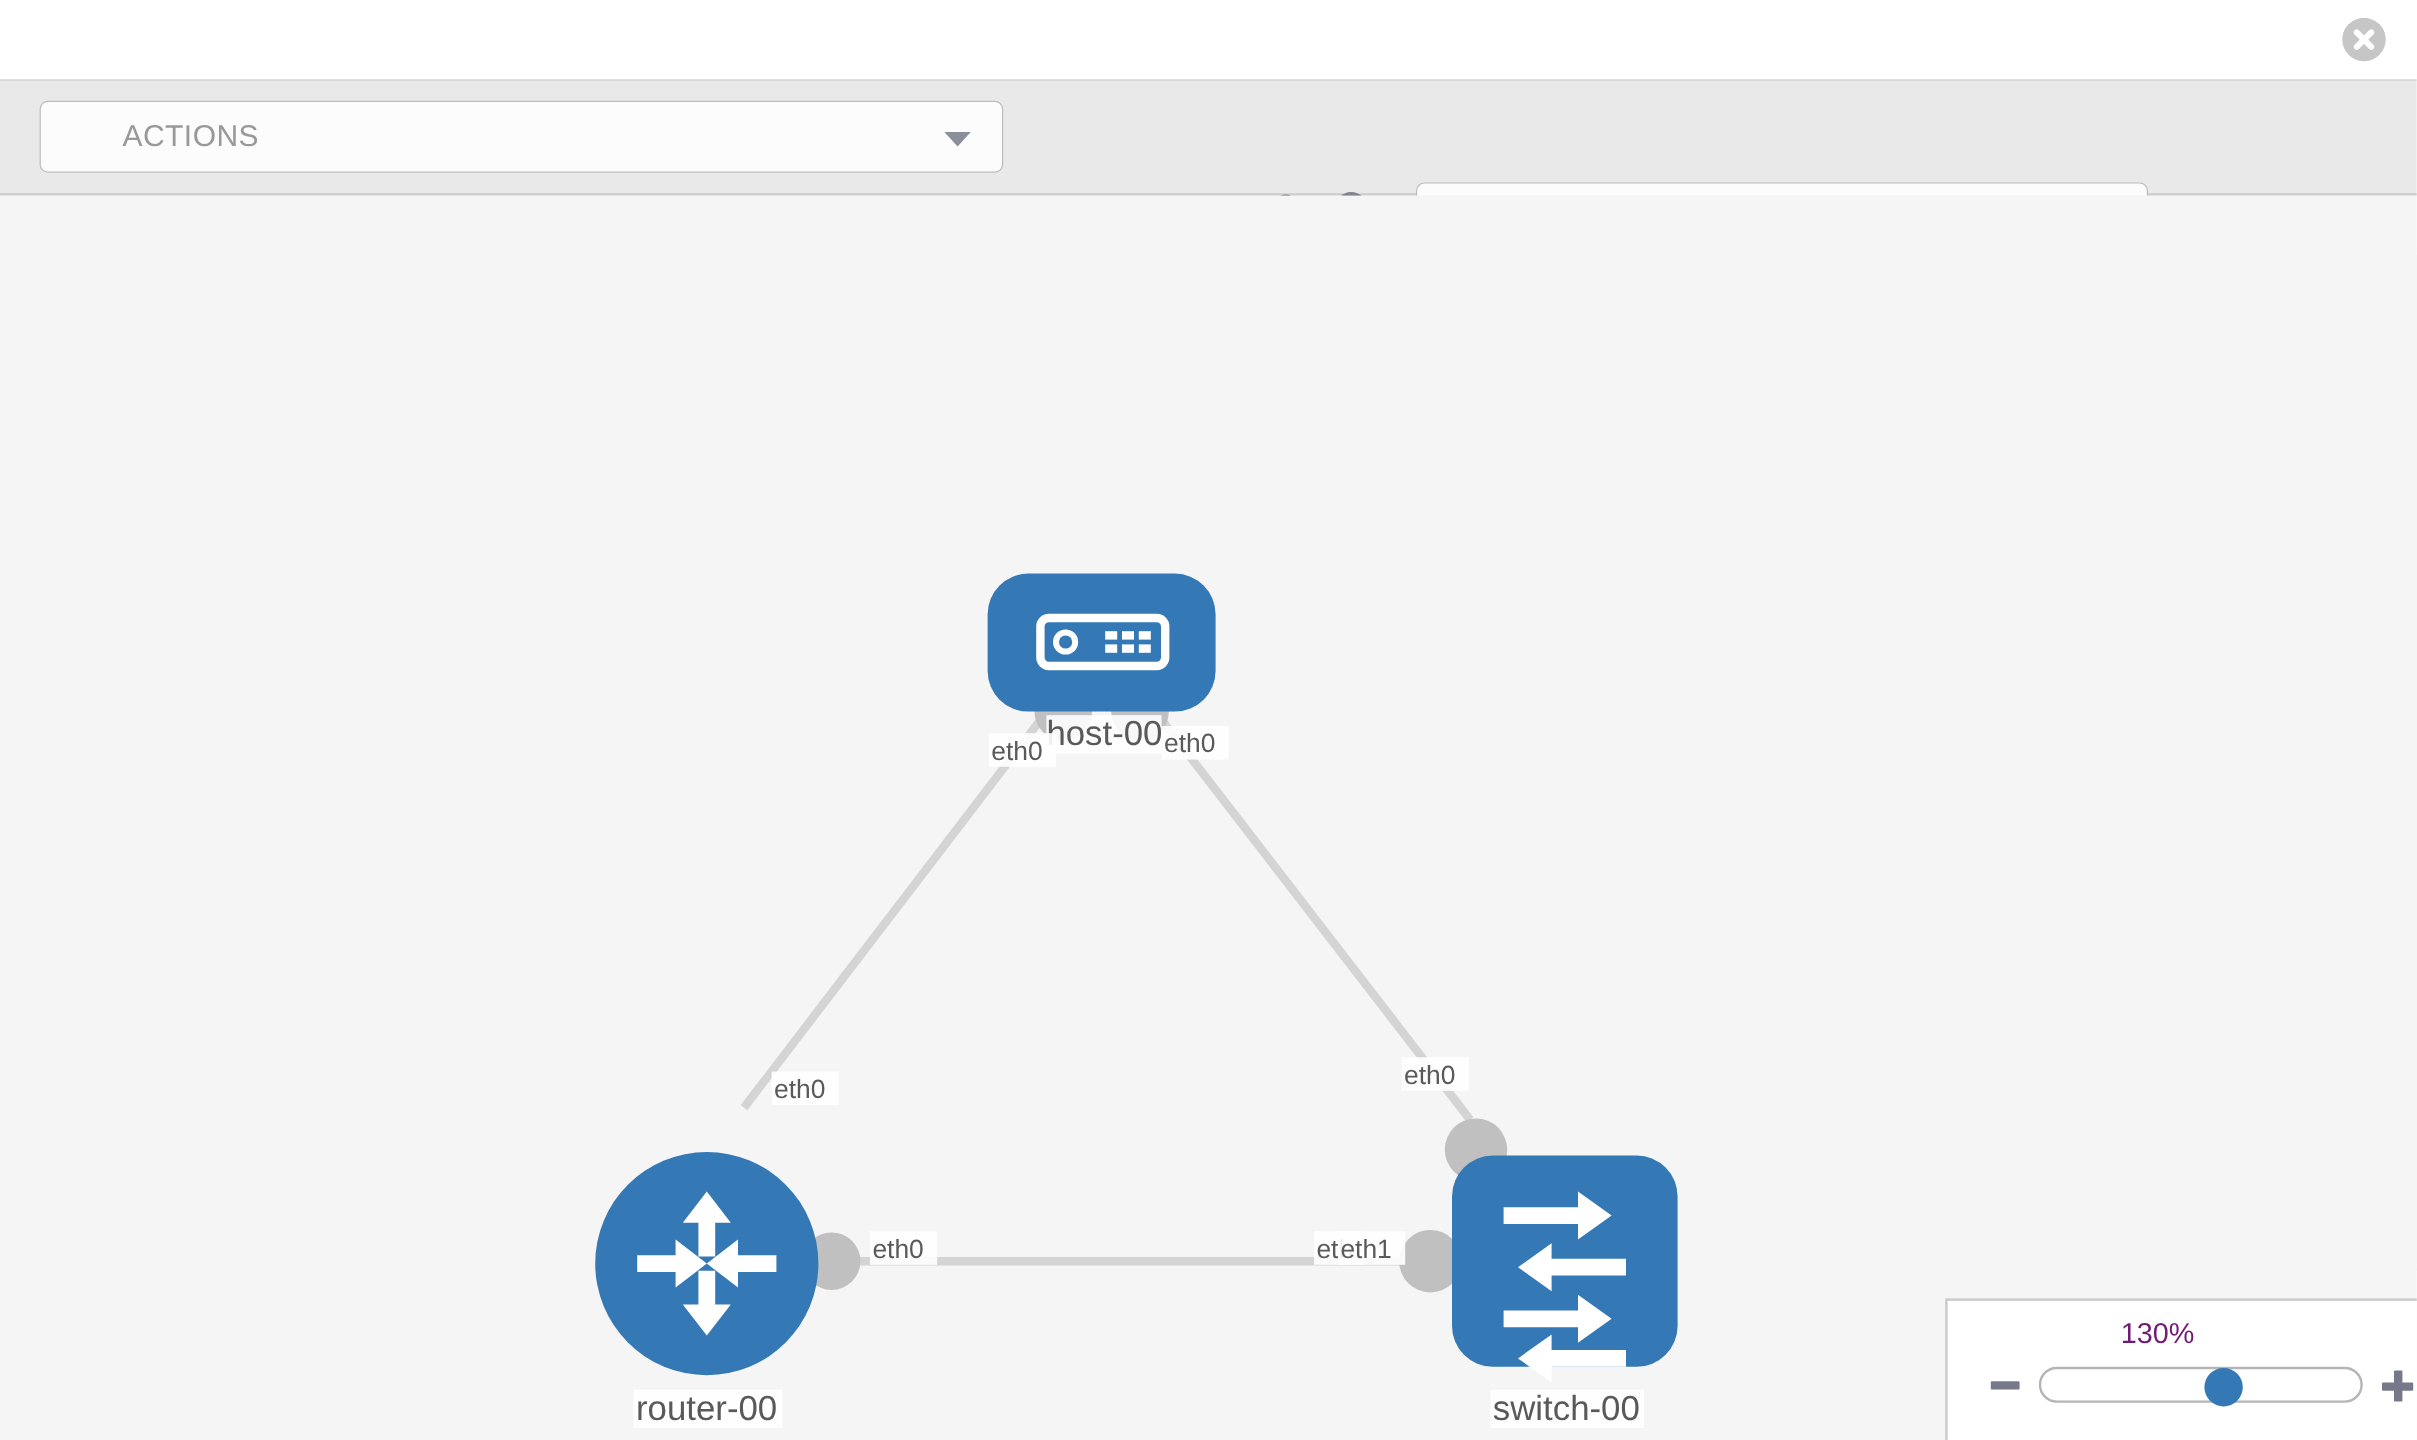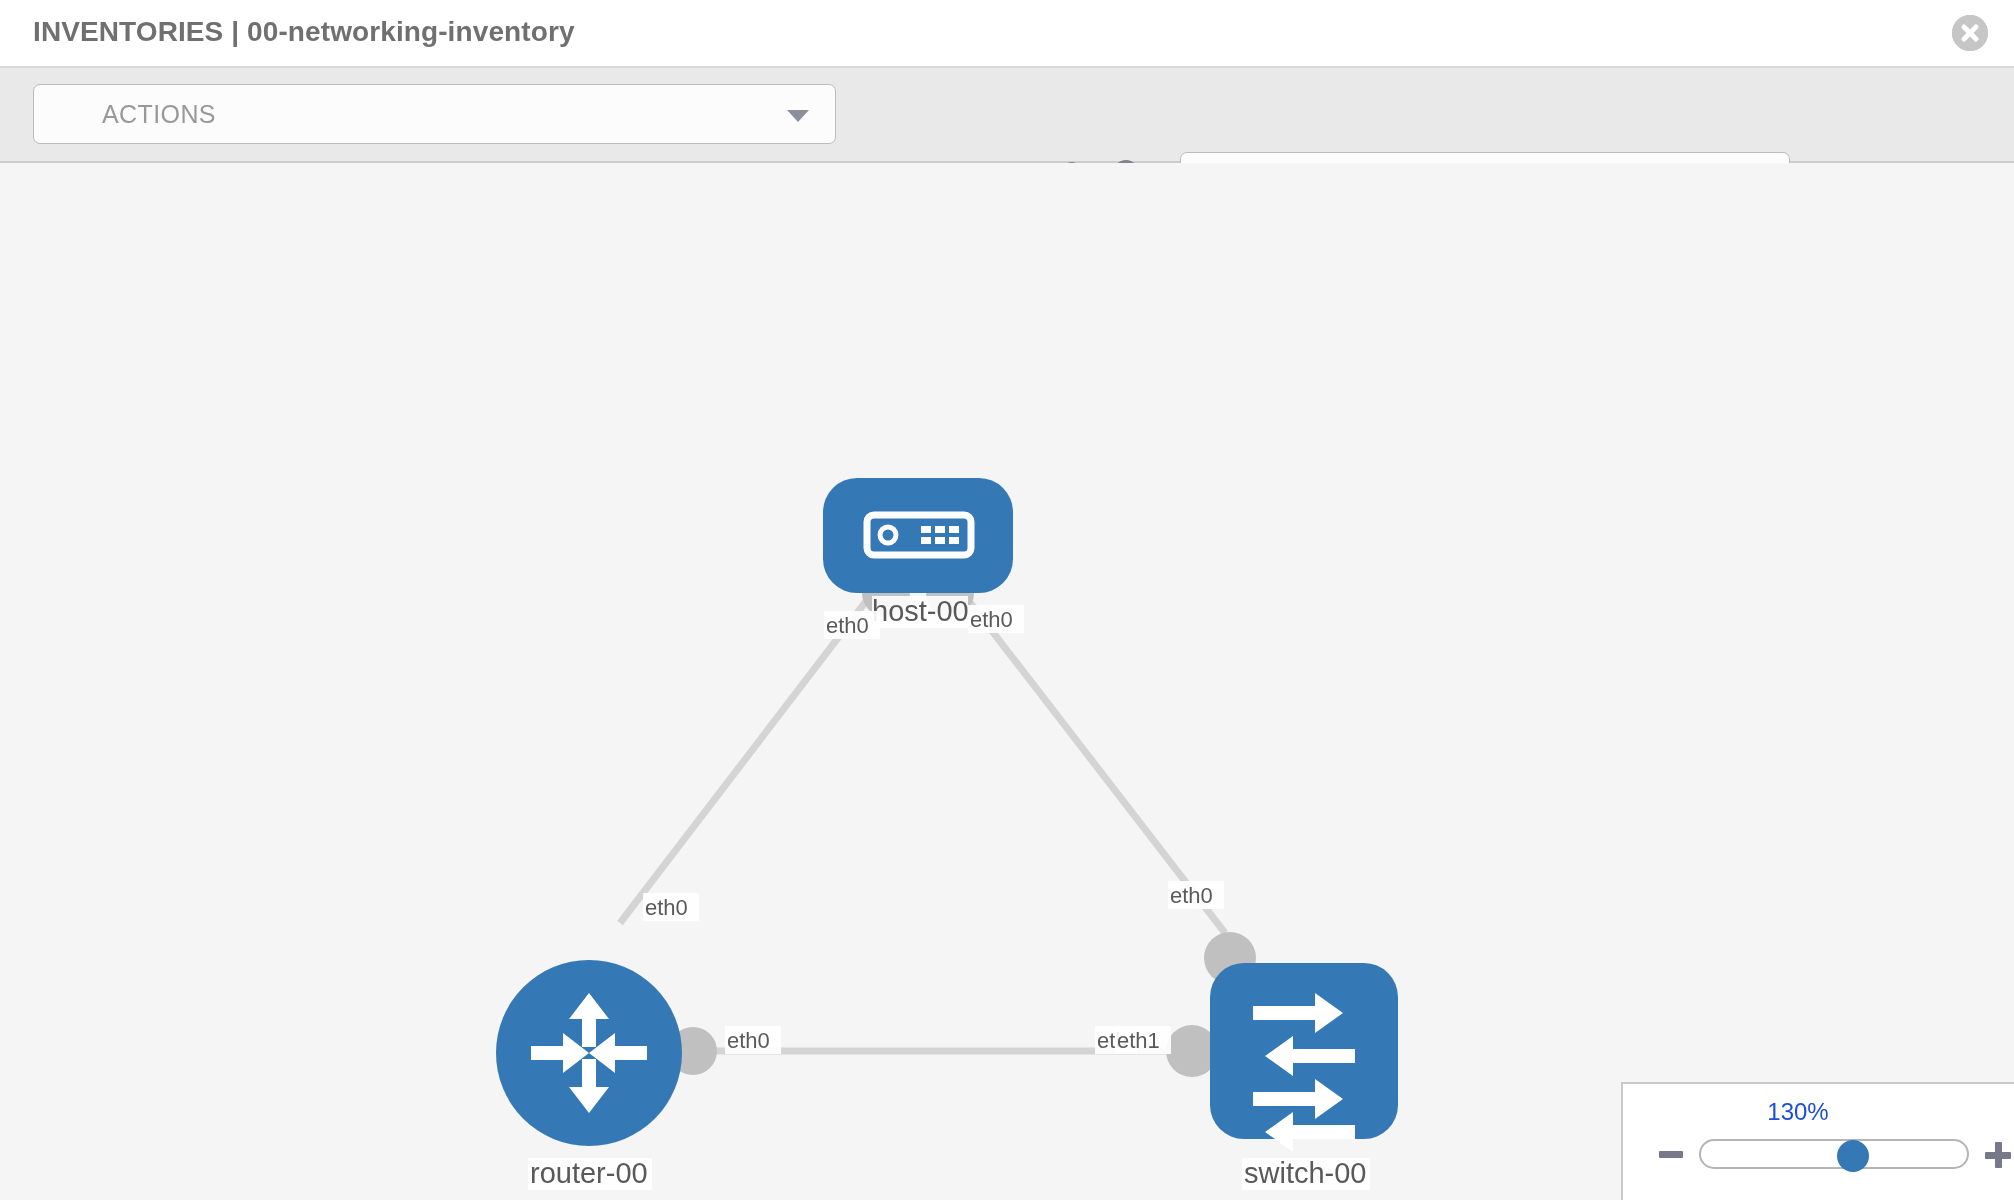--- a/index.html
+++ b/index.html
@@ -182,21 +182,21 @@
     border: 2px solid #c9c9c9;
     box-sizing: border-box;
   }
   .zoom-pct {
     position: absolute;
     left: 0;
     top: 14px;
     width: 350px;
     text-align: center;
     font-size: 24px;
-    color: #1d4ed8;
+    color: #701a75;
   }
   .zoom-minus {
     position: absolute;
     left: 36px;
     top: 67px;
     width: 24px;
     height: 7px;
     background: #76798a;
     border-radius: 1px;
     cursor: pointer;
@@ -239,21 +239,20 @@
   }
   .zoom-plus:before { left: 0; top: 10px; width: 26px; height: 7px; }
   .zoom-plus:after  { left: 10px; top: 0; width: 7px; height: 26px; }
 </style>
 </head>
 <body>
 
 <div id="app">
 
   <div class="header">
-    <div class="header-title">INVENTORIES | 00-networking-inventory</div>
 
     <div class="close-btn">
       <svg width="36" height="36" viewBox="0 0 36 36" aria-hidden="true">
         <circle cx="18" cy="18" r="18" fill="#c6c6c6"></circle>
         <path d="M12 12 L24 24 M24 12 L12 24" stroke="#ffffff" stroke-width="5" stroke-linecap="round"></path>
       </svg>
     </div>
   </div>
 
   <div class="toolbar">

